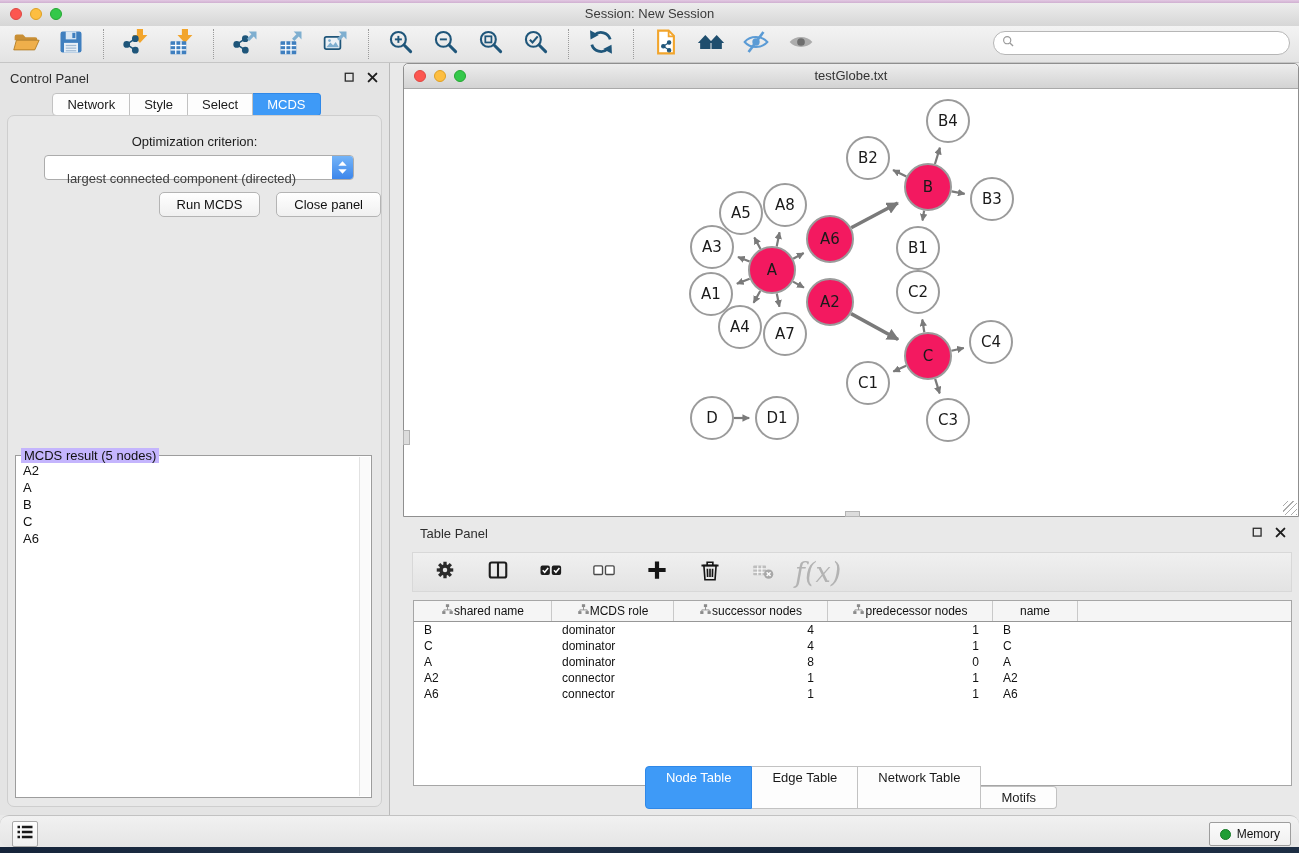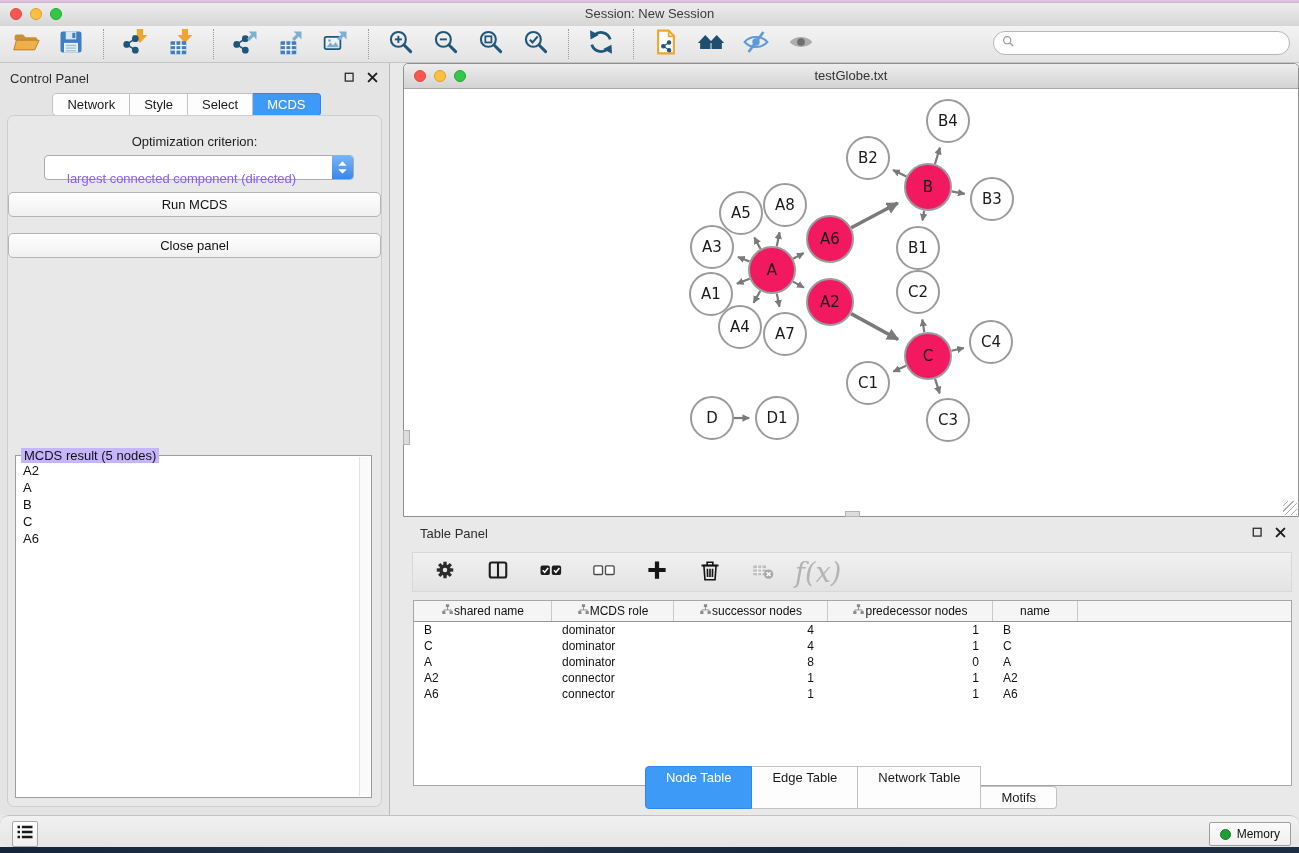--- a/index.html
+++ b/index.html
@@ -29,23 +29,23 @@
   .cp-title { position:absolute; left:10px; top:8px; font-size:13px; color:#2E2E2E; }
   .win-ctl { position:absolute; top:7px; display:flex; gap:10px; }
   .cp-tabs { position:absolute; left:0; right:16px; top:30px; display:flex; justify-content:center; }
   .cp-tab { background:#FDFDFD; border:1px solid #C2C2C2; border-left:none; padding:3px 14px; font-size:13px; color:#1A1A1A; height:23px; line-height:16px; }
   .cp-tab:first-child { border-left:1px solid #C2C2C2; border-radius:4px 0 0 4px; }
   .cp-tab:last-child { border-radius:0 4px 4px 0; }
   .cp-tab.active { background:#3E9AF7; border-color:#2F88E8; color:#fff; }
   .cp-inner { position:absolute; left:7px; right:7px; top:52px; bottom:8px; background:#E8E8E8; border:1px solid #CECECE; border-radius:7px; }
   .opt-label { position:absolute; left:0; right:0; top:18px; text-align:center; font-size:13px; color:#1C1C1C; }
   .opt-select { position:absolute; left:36px; right:27px; top:39px; height:25px; background:#fff; border:1px solid #ACACAC; border-radius:4px; display:flex; align-items:center; }
-  .opt-select .val { flex:1; font-size:13px; color:#8b5cf6; padding-left:22px; white-space:nowrap; overflow:hidden;margin-top:21px; }
+  .opt-select .val { flex:1; font-size:13px; color:#404040; padding-left:22px; white-space:nowrap; overflow:hidden;margin-top:21px; }
   .opt-stepper { width:21px; height:23px; background:linear-gradient(#74B4F8,#3C86EB); border-radius:0 3px 3px 0; display:flex; align-items:center; justify-content:center; }
-  .btn-row { position:absolute; left:0; right:0; top:76px; display:flex; justify-content:flex-end; gap:16px;flex-direction:column; }
+  .btn-row { position:absolute; left:0; right:0; top:76px; display:flex; justify-content:flex-end; gap:16px; }
   .pbtn { background:linear-gradient(#FFFFFF,#F0F0F0); border:1px solid #B4B4B4; border-radius:5px; font-size:13px; color:#111; padding:4px 17px; font-family:"Liberation Sans", sans-serif; }
   .result-group { position:absolute; left:7px; right:9px; top:339px; bottom:8px; border:1px solid #9D9D9D; background:#fff; }
   .result-label { position:absolute; top:-8px; left:5px; background:#c4b5fd; padding:0 3px; font-size:13px; color:#111; }
   .result-list { position:absolute; left:1px; right:13px; top:6px; bottom:1px; overflow:hidden; }
   .result-item { font-size:13px; color:#111; padding:1px 0 1px 6px; line-height:15px; }
   .result-scroll { position:absolute; right:1px; top:1px; bottom:1px; width:11px; background:#FAFAFA; border-left:1px solid #E2E2E2; }
 
   
   .network-window { left:403px; top:63px; width:896px; height:454px; background:#fff; border:1px solid #8F8F8F; border-radius:5px 5px 0 0; }
   .nw-titlebar { position:absolute; left:0; right:0; top:0; height:25px; background:linear-gradient(#EDEDED,#D3D3D3); border-bottom:1px solid #A9A9A9; border-radius:5px 5px 0 0; }

